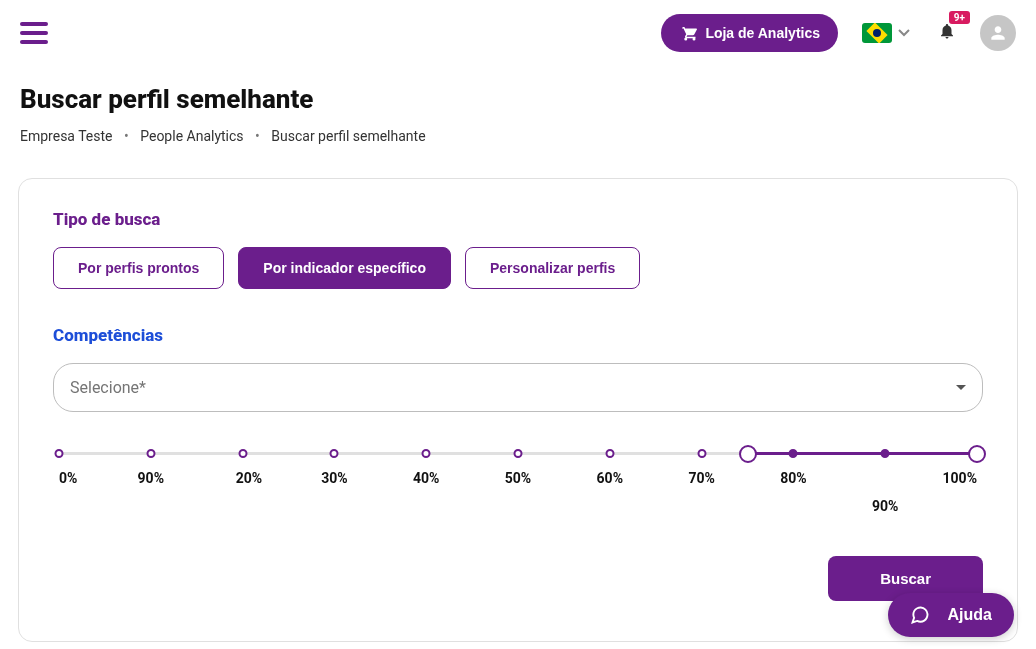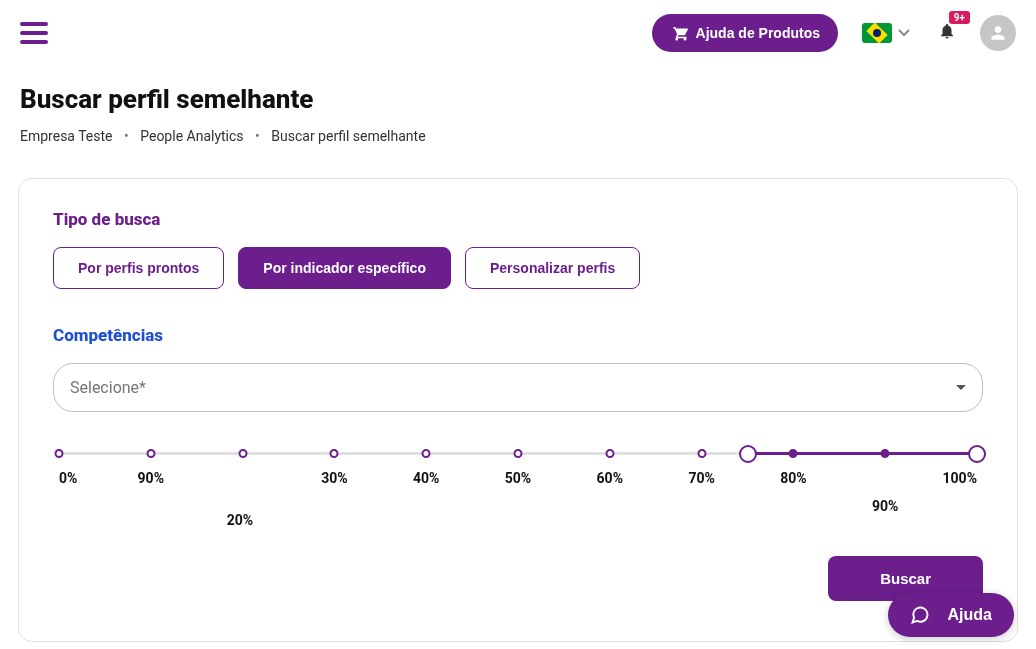--- a/index.html
+++ b/index.html
@@ -272,21 +272,21 @@
       <span></span>
       <span></span>
   </div>
   <div class="header-spacer"></div>
   <button class="store-btn">
     <svg width="18" height="18" viewBox="0 0 24 24" fill="#fff">
       <path d="M7 4h-2l-1 2h2l3.6 7.59-1.35 2.44c-.16.28-.25.61-.25.97 0 1.1.9 2 2 2h12v-2h-11.58c-.14 0-.25-.11-.25-.25l.03-.12.9-1.63h7.45c.75 0 1.41-.41 1.75-1.03l3.58-6.49c.08-.14.12-.3.12-.48 0-.55-.45-1-1-1h-14.81l-.94-2z"></path>
       <circle cx="9" cy="20" r="2"></circle>
         <circle cx="20" cy="20" r="2"></circle>
     </svg>
-    <span>Ajuda de Produtos</span>
+    <span>Loja de Analytics</span>
   </button>
   <div class="flag-wrap">
     <div class="flag"></div>
     <svg class="chevron-down" viewBox="0 0 12 8">
       <path d="M1 1l5 5 5-5" stroke="currentColor" stroke-width="2" fill="none"></path>
     </svg>
   </div>
   <div class="bell-wrap">
     <svg class="bell-icon" viewBox="0 0 24 24" fill="currentColor">
       <path d="M12 22c1.1 0 2-.9 2-2h-4c0 1.1.9 2 2 2zm6-6v-5c0-3.07-1.63-5.64-4.5-6.32V4c0-.83-.67-1.5-1.5-1.5s-1.5.67-1.5 1.5v.68C7.64 5.36 6 7.92 6 11v5l-2 2v1h16v-1l-2-2z"></path>
@@ -327,21 +327,21 @@
   </div>
 
   <div class="slider-area" id="slider">
     <div class="track"></div>
     <div class="track-fill" id="track-fill" style="left: 694.5px; width: 229.5px;"></div>
   <div class="tick" style="left: 6px;"></div>
       <div class="tick-label first" style="left: 6px;">0%</div>
       <div class="tick" style="left: 97.8px;"></div>
       <div class="tick-label" style="left: 97.8px;">90%</div>
       <div class="tick" style="left: 189.6px;"></div>
-      <div class="tick-label" style="left: 187px; margin-top: 42px;">20%</div>
+      <div class="tick-label" style="left: 196px;">20%</div>
       <div class="tick" style="left: 281.4px;"></div>
       <div class="tick-label" style="left: 281.4px;">30%</div>
       <div class="tick" style="left: 373.2px;"></div>
       <div class="tick-label" style="left: 373.2px;">40%</div>
       <div class="tick" style="left: 465px;"></div>
       <div class="tick-label" style="left: 465px;">50%</div>
       <div class="tick" style="left: 556.8px;"></div>
       <div class="tick-label" style="left: 556.8px;">60%</div>
       <div class="tick" style="left: 648.6px;"></div>
       <div class="tick-label" style="left: 648.6px;">70%</div>

